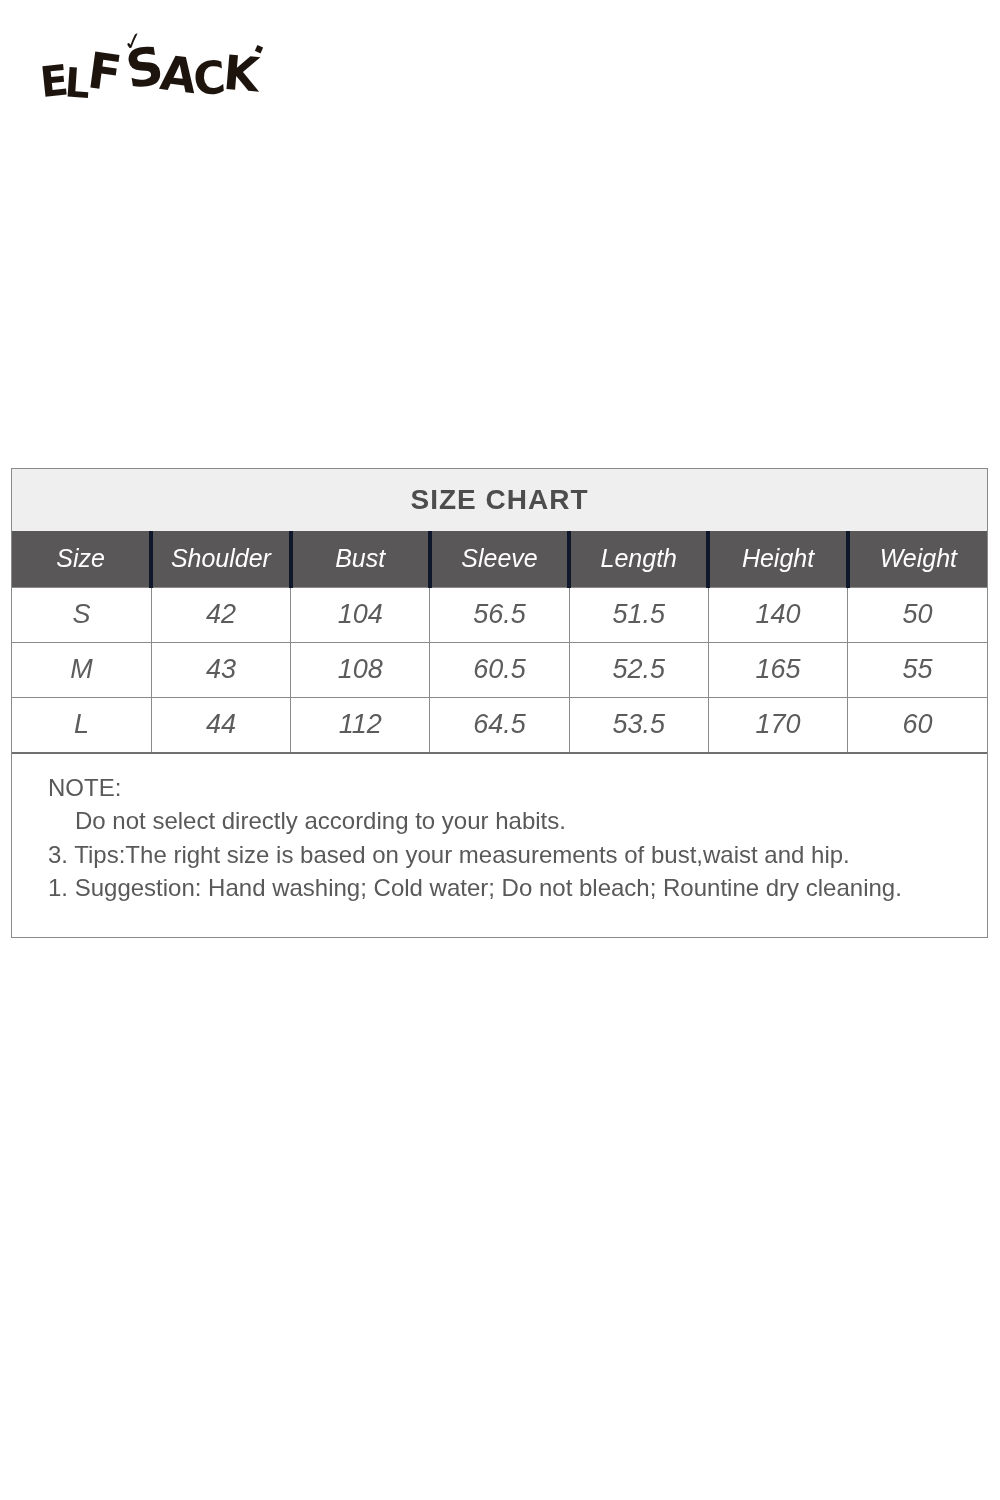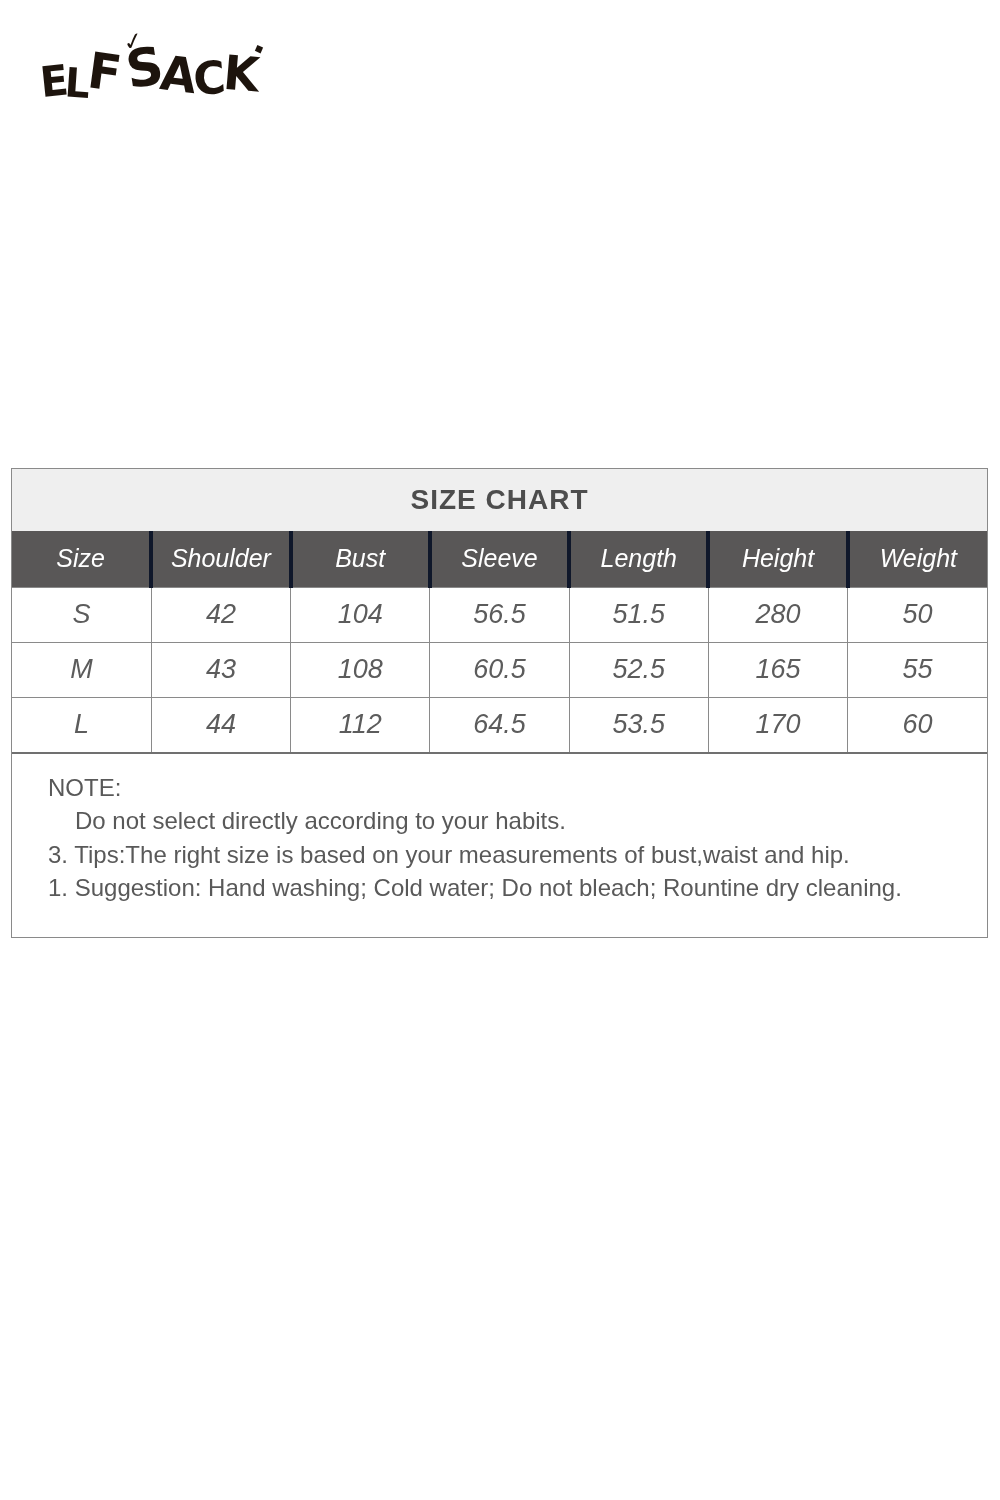--- a/index.html
+++ b/index.html
@@ -135,21 +135,21 @@
         <th>Weight</th>
       </tr>
     </thead>
     <tbody>
       <tr>
         <td>S</td>
         <td>42</td>
         <td>104</td>
         <td>56.5</td>
         <td>51.5</td>
-        <td>280</td>
+        <td>140</td>
         <td>50</td>
       </tr>
       <tr>
         <td>M</td>
         <td>43</td>
         <td>108</td>
         <td>60.5</td>
         <td>52.5</td>
         <td>165</td>
         <td>55</td>

